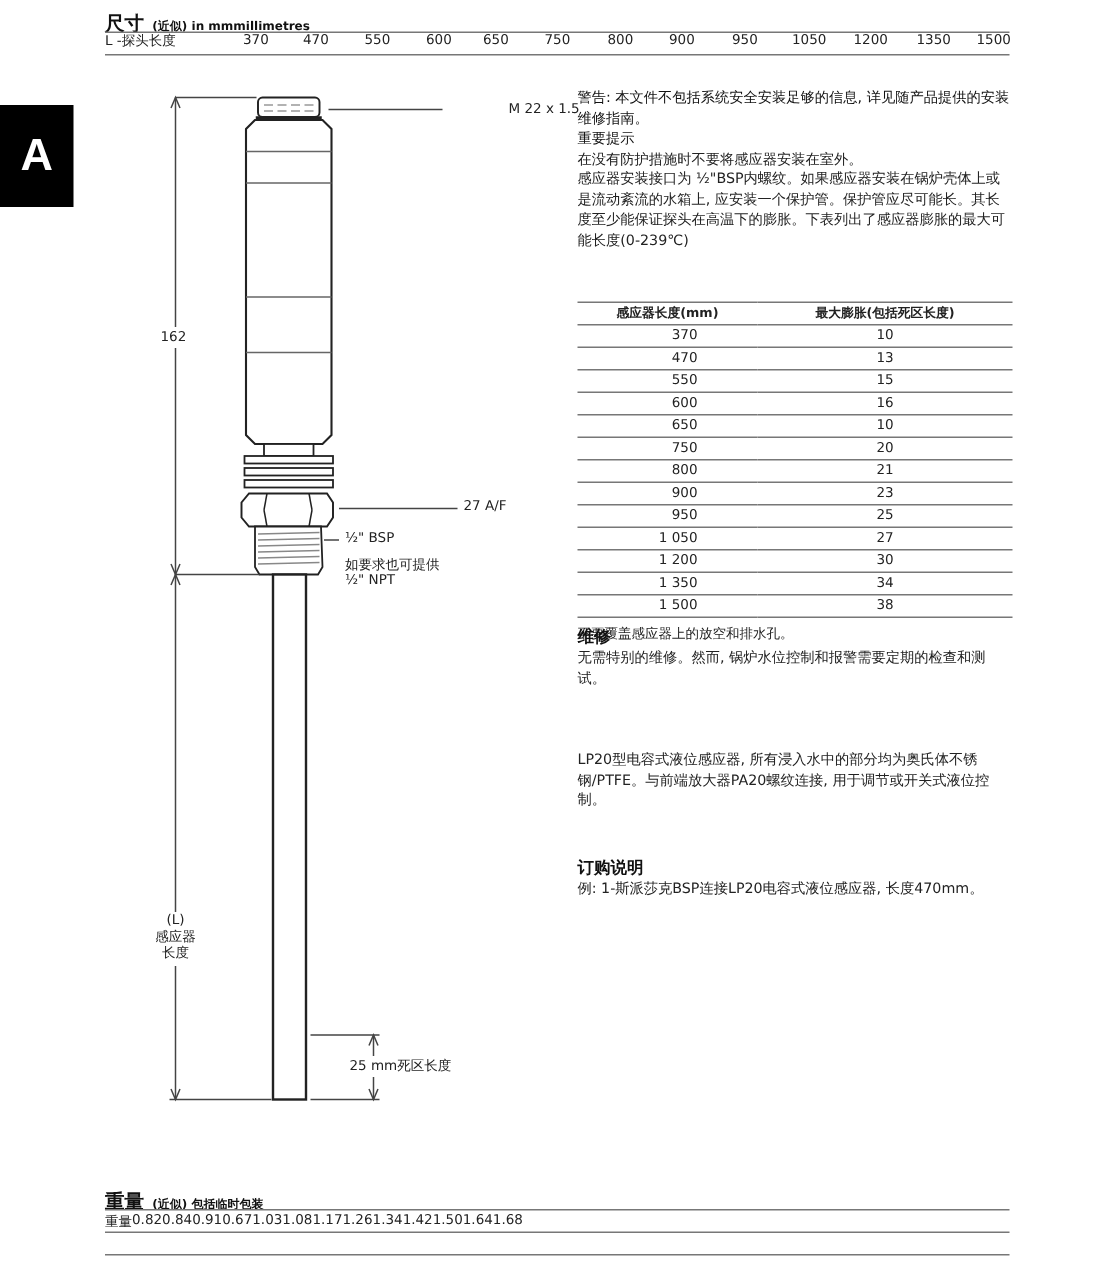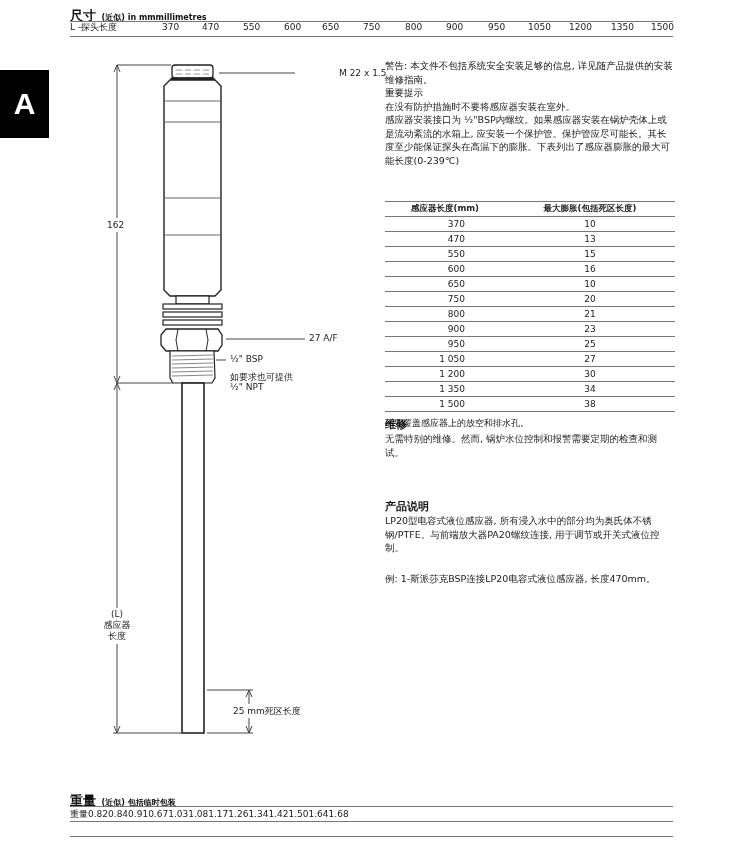--- a/index.html
+++ b/index.html
@@ -206,25 +206,25 @@
   </tbody>
 </table>
 <div class="rightcol" style="top:417px;font-size:9px;">不要覆盖感应器上的放空和排水孔。</div>
 
 <div class="rightcol" style="top:418px;">
   <h2>维修</h2>
   <div>无需特别的维修。然而, 锅炉水位控制和报警需要定期的检查和测试。</div>
 </div>
 
 <div class="rightcol" style="top:500px;">
-  <h2>产品说明</h2>
   <div>LP20型电容式液位感应器, 所有浸入水中的部分均为奥氏体不锈钢/PTFE。与前端放大器PA20螺纹连接, 用于调节或开关式液位控制。</div>
 </div>
 
 <div class="rightcol" style="top:572px;">
+  <h2>订购说明</h2>
   <div>例: 1-斯派莎克BSP连接LP20电容式液位感应器, 长度470mm。</div>
 </div>
 
 <div class="section-title" style="top:790px;">
   <span class="big">重量</span>
   <span class="small">(近似) 包括临时包装</span>
 </div>
 <div style="position:absolute;left:70px;top:806px;width:603px;border-top:1.5px solid #777;"></div>
 <table class="dimtable" style="left:70px;top:807px;">
   <tbody>

